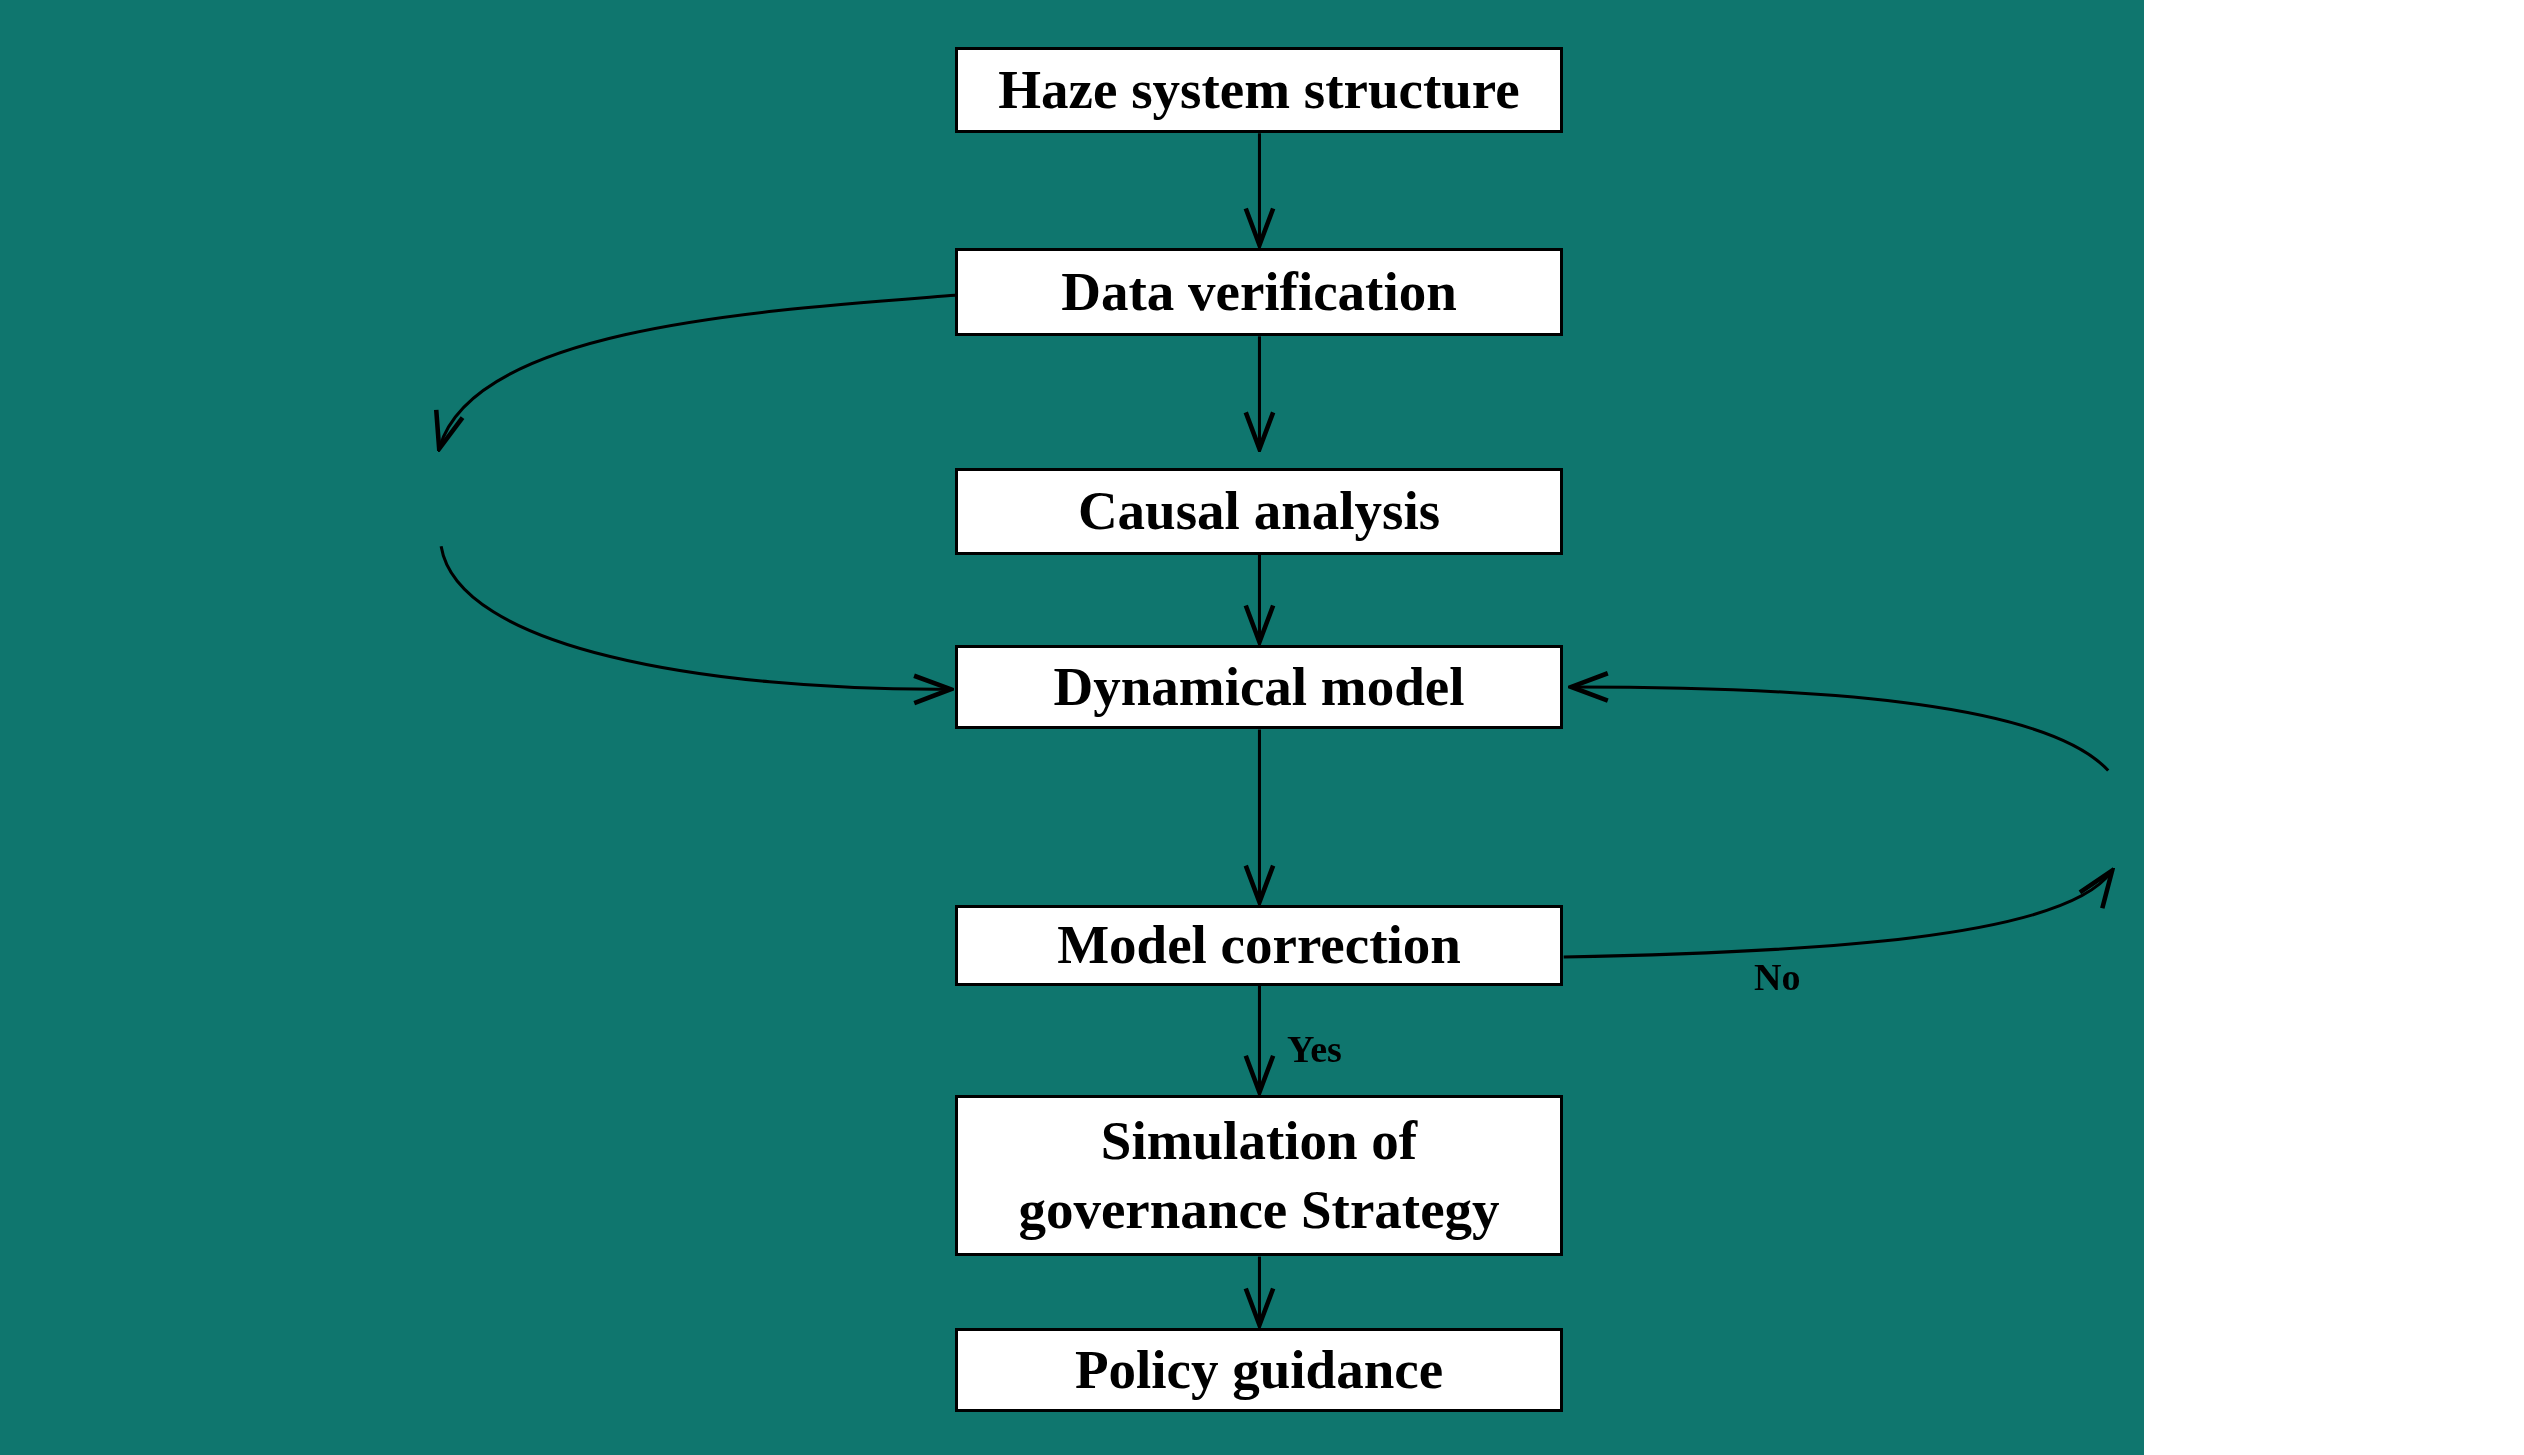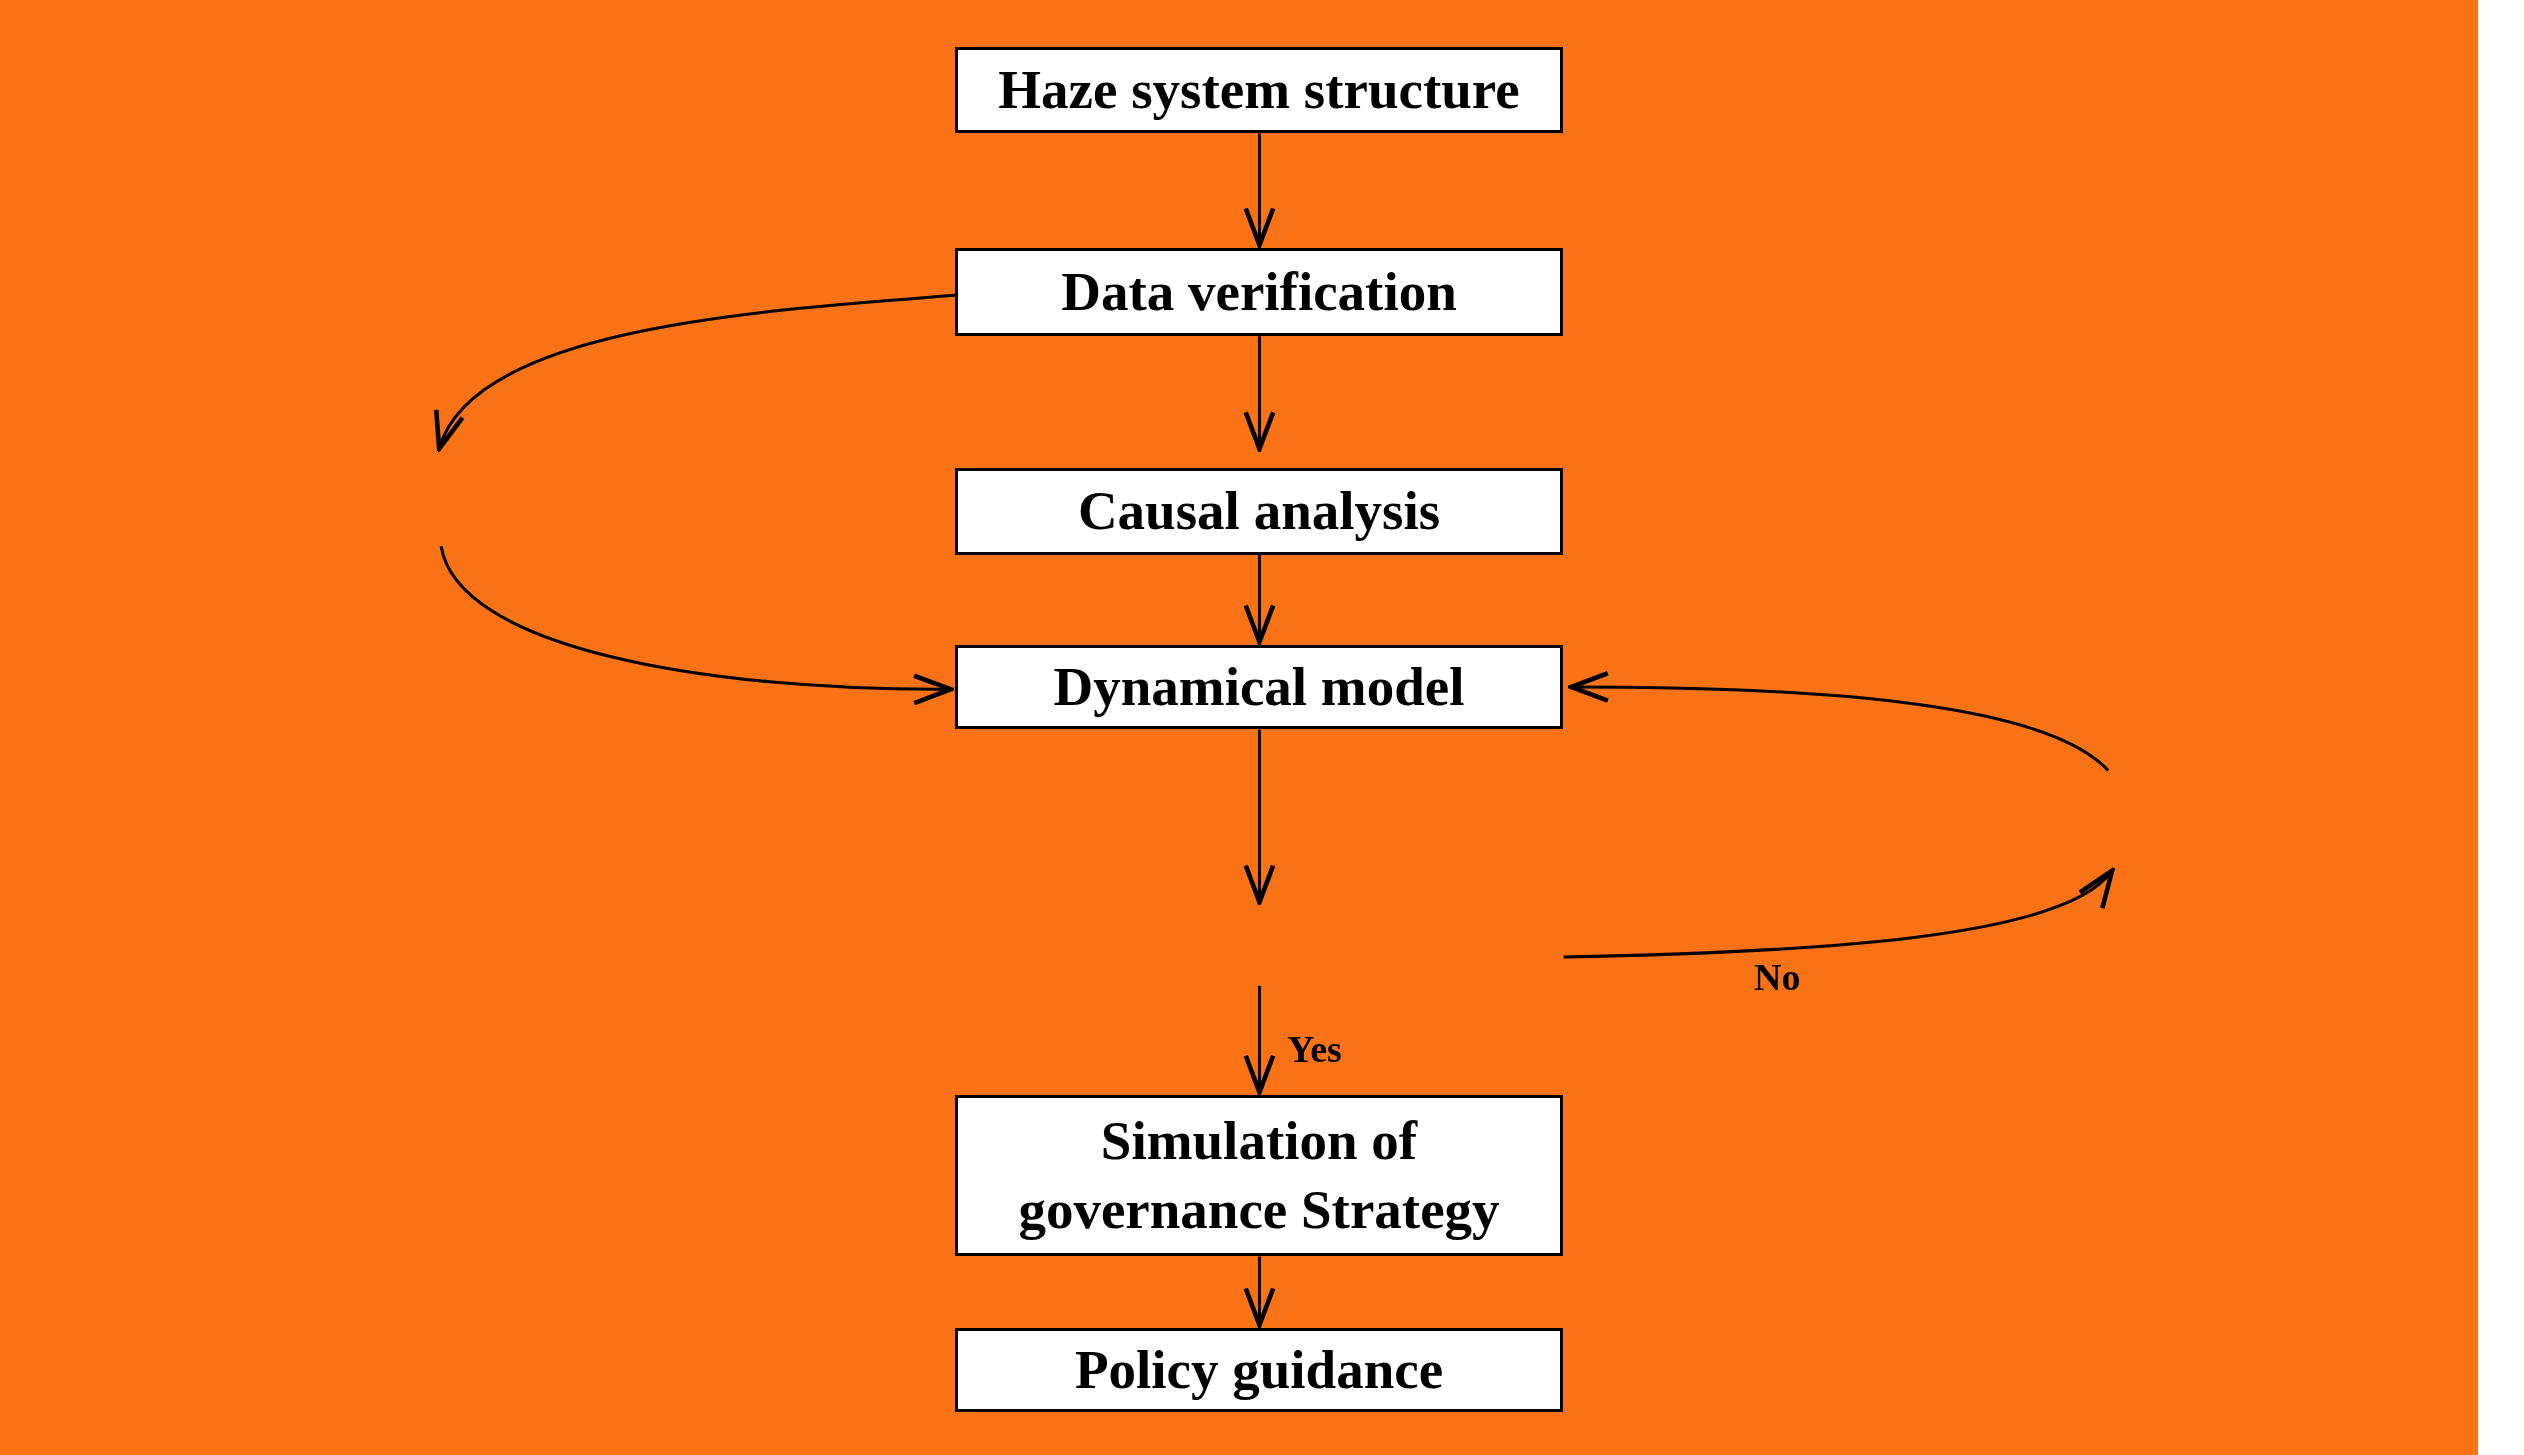--- a/index.html
+++ b/index.html
@@ -2,23 +2,23 @@
 <html style="font-size:12px"><head>
 <meta charset="utf-8">
 <style>
   html, body {
     margin: 0;
     padding: 0;
     background: #ffffff;
   }
   #canvas {
     position: relative;
-    width: 2478px;
+    width: 2144px;
     height: 1456px;
-    background: #f97316;
+    background: #0f766e;
     font-family: "Liberation Serif", "DejaVu Serif", serif;
     overflow: hidden;
   }
   #arrow-layer {
     position: absolute;
     left: 0;
     top: 0;
     width: 2525px;
     height: 1456px;
   }
@@ -79,20 +79,21 @@
   <div class="node center-col" style="top:47px;   height:86px;">Haze system structure</div>
 
   <div class="node center-col" style="top:248px;  height:88px;">Data verification</div>
 
 
   <div class="node center-col" style="top:452px;  height:87px;margin-top:16px;">Causal analysis</div>
 
   <div class="node center-col" style="top:645px;  height:84px;">Dynamical model</div>
 
 
+  <div class="node center-col" style="top:905px; height:81px;">Model correction</div>
 
   <div class="node center-col" style="top:1095px; height:161px; padding:0 37px;">Simulation of governance Strategy</div>
 
   <div class="node center-col" style="top:1328px; height:84px;">Policy guidance</div>
 
   <div class="edge-label" style="left:1287px; top:1027px;">Yes</div>
 
   <div class="edge-label" style="left:1754px; top:955px;">No</div>
 
 </div>

